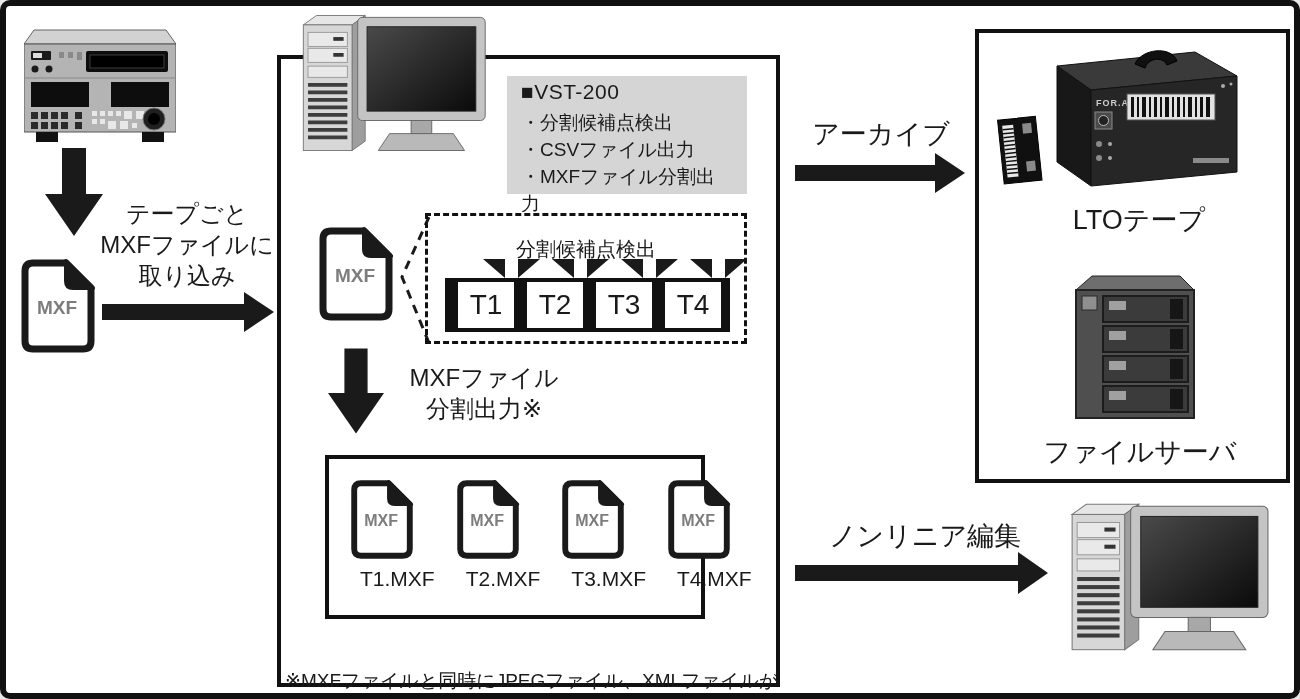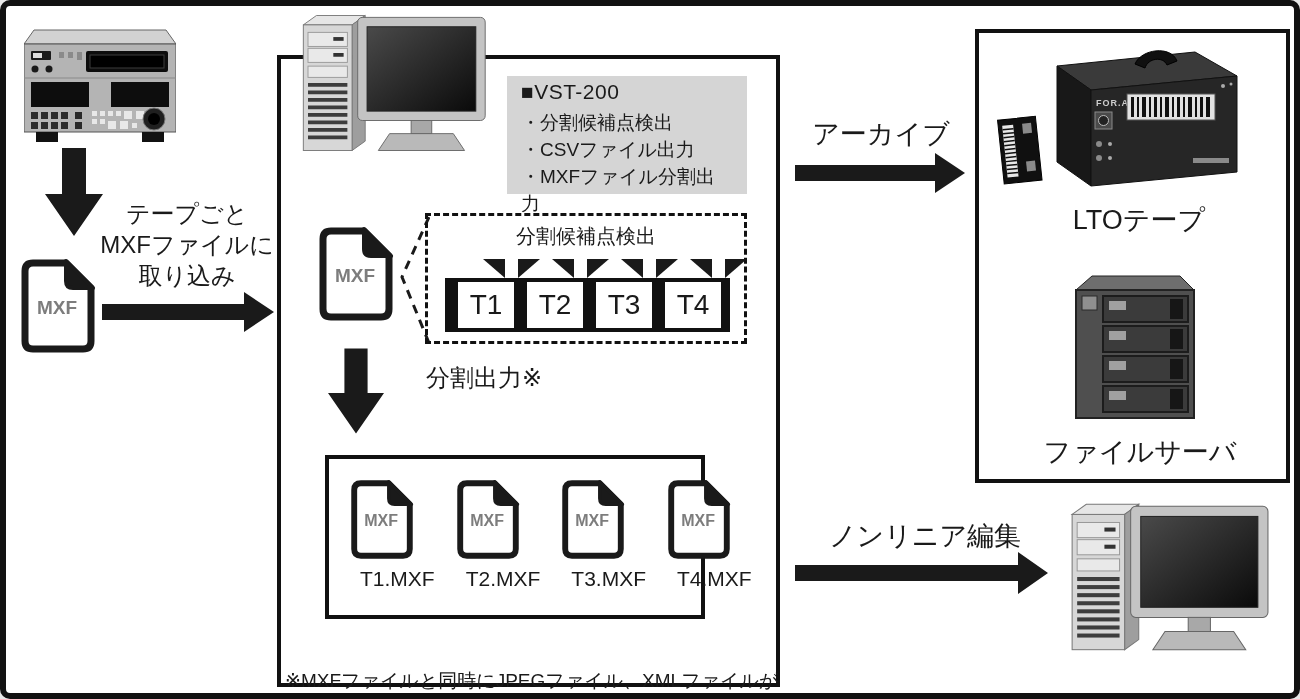--- a/index.html
+++ b/index.html
@@ -10,21 +10,21 @@
     overflow:hidden;
   }
   .abs{position:absolute;}
   .cap{color:#1a1a1a;}
   .center{text-align:center;}
   .box{border:4px solid #111;box-sizing:border-box;background:#fff;}
   .vst{background:#d5d5d5;padding:4px 14px;box-sizing:border-box;}
   .vst .t{font-size:21px;font-weight:400;margin-bottom:6px;letter-spacing:0.5px;}
   .vst .i{font-size:19px;line-height:1.42;}
   .dashedbox{border:3px dashed #111;box-sizing:border-box;}
-  .dashtitle{font-size:20px;margin-top:7px;}
+  .dashtitle{font-size:20px;margin-top:20px;}
   .bar{position:absolute;left:17px;top:62px;width:285px;height:54px;background:#111;
        display:flex;align-items:center;column-gap:13px;padding-left:4px;box-sizing:border-box;justify-content:center;}
   .seg{width:56px;height:46px;background:#fff;flex:0 0 auto;display:flex;
        align-items:center;justify-content:center;font-size:28px;}
   .tri-l{position:absolute;top:-19px;width:0;height:0;
          border-top:19px solid #1a1a1a;border-left:22px solid transparent;}
   .tri-r{position:absolute;top:-19px;width:0;height:0;
          border-top:19px solid #1a1a1a;border-right:22px solid transparent;}
   .files{display:flex;justify-content:space-evenly;align-items:flex-start;padding-top:20px;}
   .fitem{display:flex;flex-direction:column;align-items:center;}
@@ -171,20 +171,21 @@
       <div class="seg">T3</div>
       <div class="seg">T4</div>
     </div>
   </div>
 
   <svg class="abs" style="left:322px;top:342px" width="56" height="86" viewBox="0 0 58 88">
     <polygon points="17,0 41,0 41,46 58,46 29,88 0,46 17,46" fill="#1a1a1a"></polygon>
   </svg>
 
   <div class="abs cap center" style="left:378px;top:356px;width:200px;font-size:24px;line-height:1.3">
+    <div>MXFファイル</div>
     <div>分割出力※</div>
   </div>
 
   <div class="abs box files" style="left:319px;top:449px;width:380px;height:164px">
     <div class="fitem">
       <svg width="64" height="81" viewBox="0 0 76 96">
         <path d="M13 5 H46 L71 30 V83 Q71 91 63 91 H13 Q5 91 5 83 V13 Q5 5 13 5 Z" fill="#fff" stroke="#1a1a1a" stroke-width="7" stroke-linejoin="round"></path>
         <path d="M46 3 L73 30 H53 Q46 30 46 23 Z" fill="#1a1a1a" stroke="#1a1a1a" stroke-width="4" stroke-linejoin="round"></path>
         <text x="37" y="56" text-anchor="middle" font-size="19" font-weight="bold" fill="#7d7d7d">MXF</text>
       </svg>

